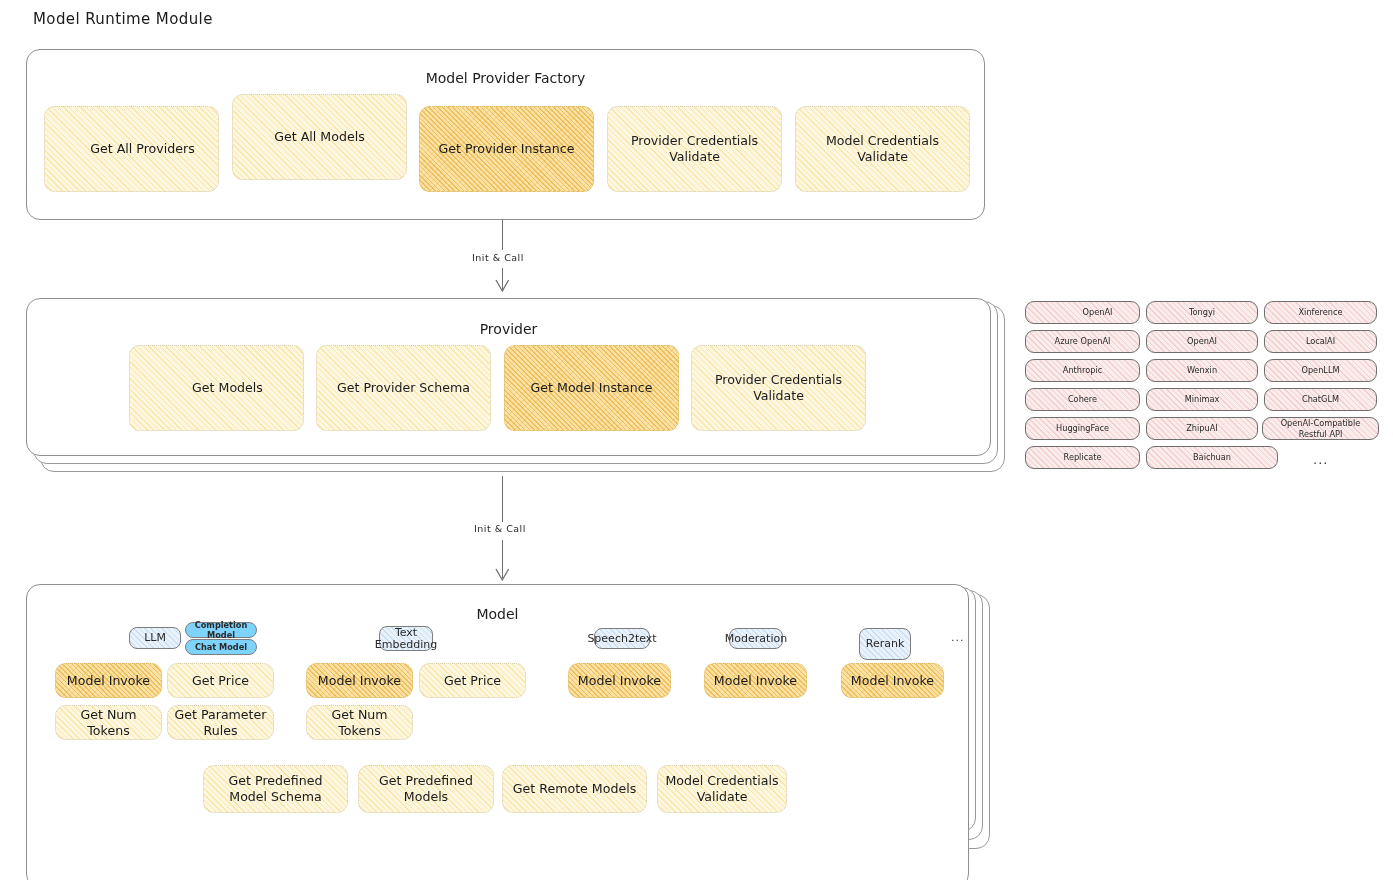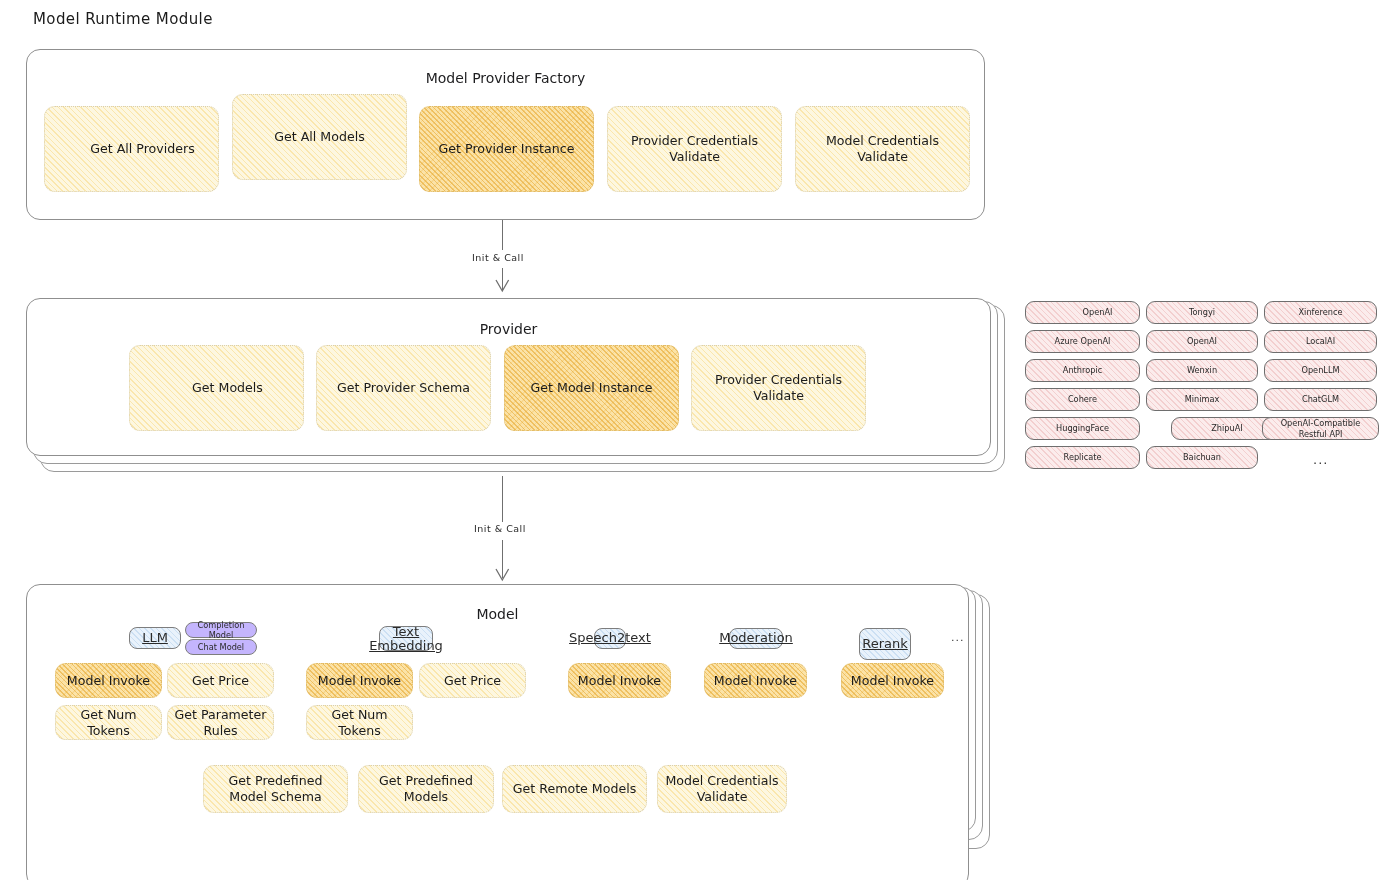--- a/index.html
+++ b/index.html
@@ -60,25 +60,25 @@
         rgba(224,140,140,.30) 0px, rgba(224,140,140,.30) 1px,
         rgba(255,255,255,0) 1px, rgba(255,255,255,0) 4px);
     font-size:8.2px;color:#2a2a2a;
   }
   .hbox.blue{
     border:1.2px solid #7d7d7d;border-radius:8px;
     background-color:#e9f2fb;
     background-image:repeating-linear-gradient(45deg,
         rgba(150,190,228,.35) 0px, rgba(150,190,228,.35) 1px,
         rgba(255,255,255,0) 1px, rgba(255,255,255,0) 4px);
-    font-size:13px;color:#2a2a2a;text-decoration:underline;
+    font-size:11px;color:#2a2a2a;
   }
   .hbox.white{
-    border:1.2px solid #7d7d7d;border-radius:8px;background:#c4b5fd;
-    font-size:8.2px;color:#2a2a2a;
+    border:1.2px solid #7d7d7d;border-radius:8px;background:#7dd3fc;
+    font-size:8.2px;color:#2a2a2a;font-weight:bold;
   }
 
   
   .conn-line{background:#6f6f6f;width:1.2px;}
   .conn-label{font-size:9.5px;color:#2a2a2a;letter-spacing:.5px;background:#fff;padding:0 4px;}
   .ellipsis{font-size:13px;color:#3a3a3a;letter-spacing:1px;}
 
   svg.arrowhead{position:absolute;overflow:visible;}
 </style>
 </head>
@@ -118,22 +118,22 @@
 <div class="abs hbox pink" style="left:1025px;top:330px;width:115px;height:23px;">Azure OpenAI</div>
 <div class="abs hbox pink" style="left:1025px;top:359px;width:115px;height:23px;">Anthropic</div>
 <div class="abs hbox pink" style="left:1025px;top:388px;width:115px;height:23px;">Cohere</div>
 <div class="abs hbox pink" style="left:1025px;top:417px;width:115px;height:23px;">HuggingFace</div>
 <div class="abs hbox pink" style="left:1025px;top:446px;width:115px;height:23px;">Replicate</div>
 
 <div class="abs hbox pink" style="left:1146px;top:301px;width:112px;height:23px;">Tongyi</div>
 <div class="abs hbox pink" style="left:1146px;top:330px;width:112px;height:23px;">OpenAI</div>
 <div class="abs hbox pink" style="left:1146px;top:359px;width:112px;height:23px;">Wenxin</div>
 <div class="abs hbox pink" style="left:1146px;top:388px;width:112px;height:23px;">Minimax</div>
-<div class="abs hbox pink" style="left:1146px;top:417px;width:112px;height:23px;margin-left:25px;">ZhipuAI</div>
-<div class="abs hbox pink" style="left:1146px;top:446px;width:112px;height:23px;">Baichuan</div>
+<div class="abs hbox pink" style="left:1146px;top:417px;width:112px;height:23px;">ZhipuAI</div>
+<div class="abs hbox pink" style="left:1146px;top:446px;width:132px;height:23px;">Baichuan</div>
 
 <div class="abs hbox pink" style="left:1264px;top:301px;width:113px;height:23px;">Xinference</div>
 <div class="abs hbox pink" style="left:1264px;top:330px;width:113px;height:23px;">LocalAI</div>
 <div class="abs hbox pink" style="left:1264px;top:359px;width:113px;height:23px;">OpenLLM</div>
 <div class="abs hbox pink" style="left:1264px;top:388px;width:113px;height:23px;">ChatGLM</div>
 <div class="abs hbox pink" style="left:1262px;top:417px;width:117px;height:23px;">OpenAI-Compatible Restful API</div>
 <div class="abs ellipsis" style="left:1313px;top:452px;">...</div>
 
 <div class="abs conn-line" style="left:502px;top:476px;height:46px;"></div>
 <div class="abs conn-label" style="left:470px;top:523px;">Init &amp; Call</div>
@@ -157,21 +157,21 @@
 <div class="abs hbox yellow" style="left:167px;top:663px;width:107px;height:35px;">Get Price</div>
 <div class="abs hbox yellow" style="left:55px;top:705px;width:107px;height:35px;">Get Num Tokens</div>
 <div class="abs hbox yellow" style="left:167px;top:705px;width:107px;height:35px;">Get Parameter Rules</div>
 
 <div class="abs hbox blue" style="left:379px;top:626px;width:54px;height:25px;line-height:1.05;">Text Embedding</div>
 
 <div class="abs hbox yellow-strong" style="left:306px;top:663px;width:107px;height:35px;">Model Invoke</div>
 <div class="abs hbox yellow" style="left:419px;top:663px;width:107px;height:35px;">Get Price</div>
 <div class="abs hbox yellow" style="left:306px;top:705px;width:107px;height:35px;">Get Num Tokens</div>
 
-<div class="abs hbox blue" style="left:594px;top:628px;width:32px;height:21px;">Speech2text</div>
+<div class="abs hbox blue" style="left:594px;top:628px;width:56px;height:21px;">Speech2text</div>
 <div class="abs hbox yellow-strong" style="left:568px;top:663px;width:103px;height:35px;">Model Invoke</div>
 
 <div class="abs hbox blue" style="left:729px;top:628px;width:54px;height:21px;">Moderation</div>
 <div class="abs hbox yellow-strong" style="left:704px;top:663px;width:103px;height:35px;">Model Invoke</div>
 
 <div class="abs hbox blue" style="left:859px;top:628px;width:52px;height:32px;">Rerank</div>
 <div class="abs hbox yellow-strong" style="left:841px;top:663px;width:103px;height:35px;">Model Invoke</div>
 
 <div class="abs ellipsis" style="left:951px;top:631px;font-size:11px;">...</div>
 

